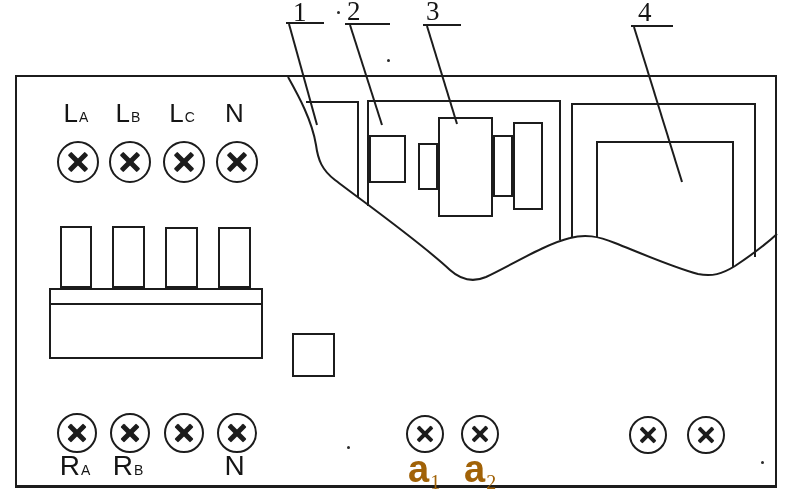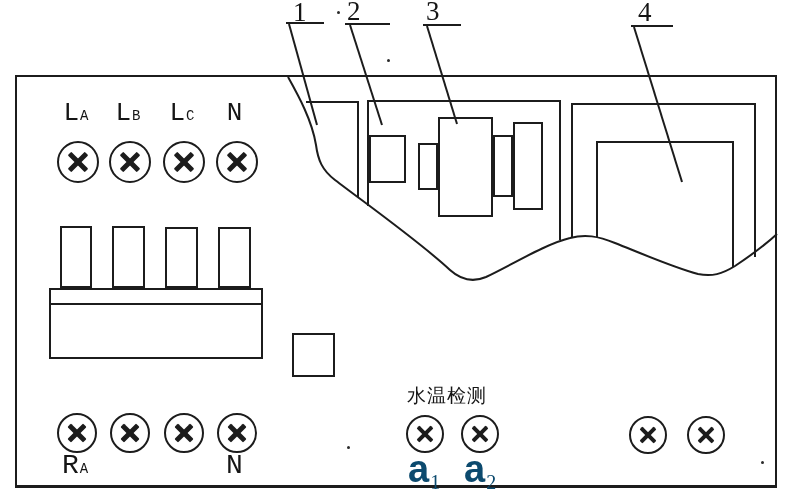--- a/index.html
+++ b/index.html
@@ -26,34 +26,34 @@
   .d36{width:36px;height:36px;}
   .d34{width:34px;height:34px;}
   .xbar{position:absolute;left:50%;top:50%;background:var(--line);border-radius:1px;}
   .d38 .xbar{width:24px;height:5px;}
   .d36 .xbar{width:22px;height:5px;}
   .d34 .xbar{width:20px;height:4px;}
   .xbar.r45{transform:translate(-50%,-50%) rotate(45deg);}
   .xbar.r135{transform:translate(-50%,-50%) rotate(-45deg);}
   
   .serif-label{
-    position:absolute;font-family:Liberation Mono, monospace;color:#151515;
+    position:absolute;font-family:Liberation Sans, sans-serif;color:#151515;
     white-space:nowrap;text-align:center;width:50px;
   }
   .top-lbl{font-size:26px;top:98px;}
   .bot-lbl{font-size:28px;top:450px;}
   .serif-label .sub{font-size:14px;margin-left:1px;}
   .callout-num{
     position:absolute;font-family:"Liberation Serif",serif;font-size:27px;color:#151515;
     z-index:4;
   }
   .cn-title{position:absolute;font-size:19px;color:#151515;white-space:nowrap;}
   .ab-label{
     position:absolute;font-family:"Liberation Sans",sans-serif;font-weight:bold;
-    font-size:38px;line-height:34px;color:#0c4a6e;white-space:nowrap;
+    font-size:38px;line-height:34px;color:#a16207;white-space:nowrap;
   }
   .ab-label .sub{
     font-family:"Liberation Serif",serif;font-weight:normal;font-size:20px;
     vertical-align:-7px;margin-left:1px;
   }
   .test-btn-label{position:absolute;left:289px;top:280px;font-size:20px;line-height:26px;color:#151515;}
   .speck{position:absolute;width:3px;height:3px;background:#2a2a2a;border-radius:50%;}
 </style>
 </head>
 <body>
@@ -136,23 +136,23 @@
   <div class="circle-x d36" style="left:164px;top:413px;">
       <span class="xbar r45"></span>
       <span class="xbar r135"></span>
     </div>
   <div class="circle-x d36" style="left:217px;top:413px;">
       <span class="xbar r45"></span>
       <span class="xbar r135"></span>
     </div>
 
   <div class="serif-label bot-lbl" style="left:50px;"><span>R</span><span class="sub">A</span></div>
+  <div class="serif-label bot-lbl" style="left:103px;"><span>R</span><span class="sub">B</span></div>
   <div class="serif-label bot-lbl" style="left:210px;"><span>N</span><span class="sub"></span></div>
 
-  <div class="cn-title" style="left:407px;top:383px;letter-spacing:1px;">水温检测</div>
   <div class="circle-x d34" style="left:406px;top:415px;">
       <span class="xbar r45"></span>
       <span class="xbar r135"></span>
     </div>
   <div class="circle-x d34" style="left:461px;top:415px;">
       <span class="xbar r45"></span>
       <span class="xbar r135"></span>
     </div>
   <div class="ab-label" style="left:408px;top:452px;"><span>a</span><span class="sub">1</span></div>
   <div class="ab-label" style="left:464px;top:452px;"><span>a</span><span class="sub">2</span></div>

